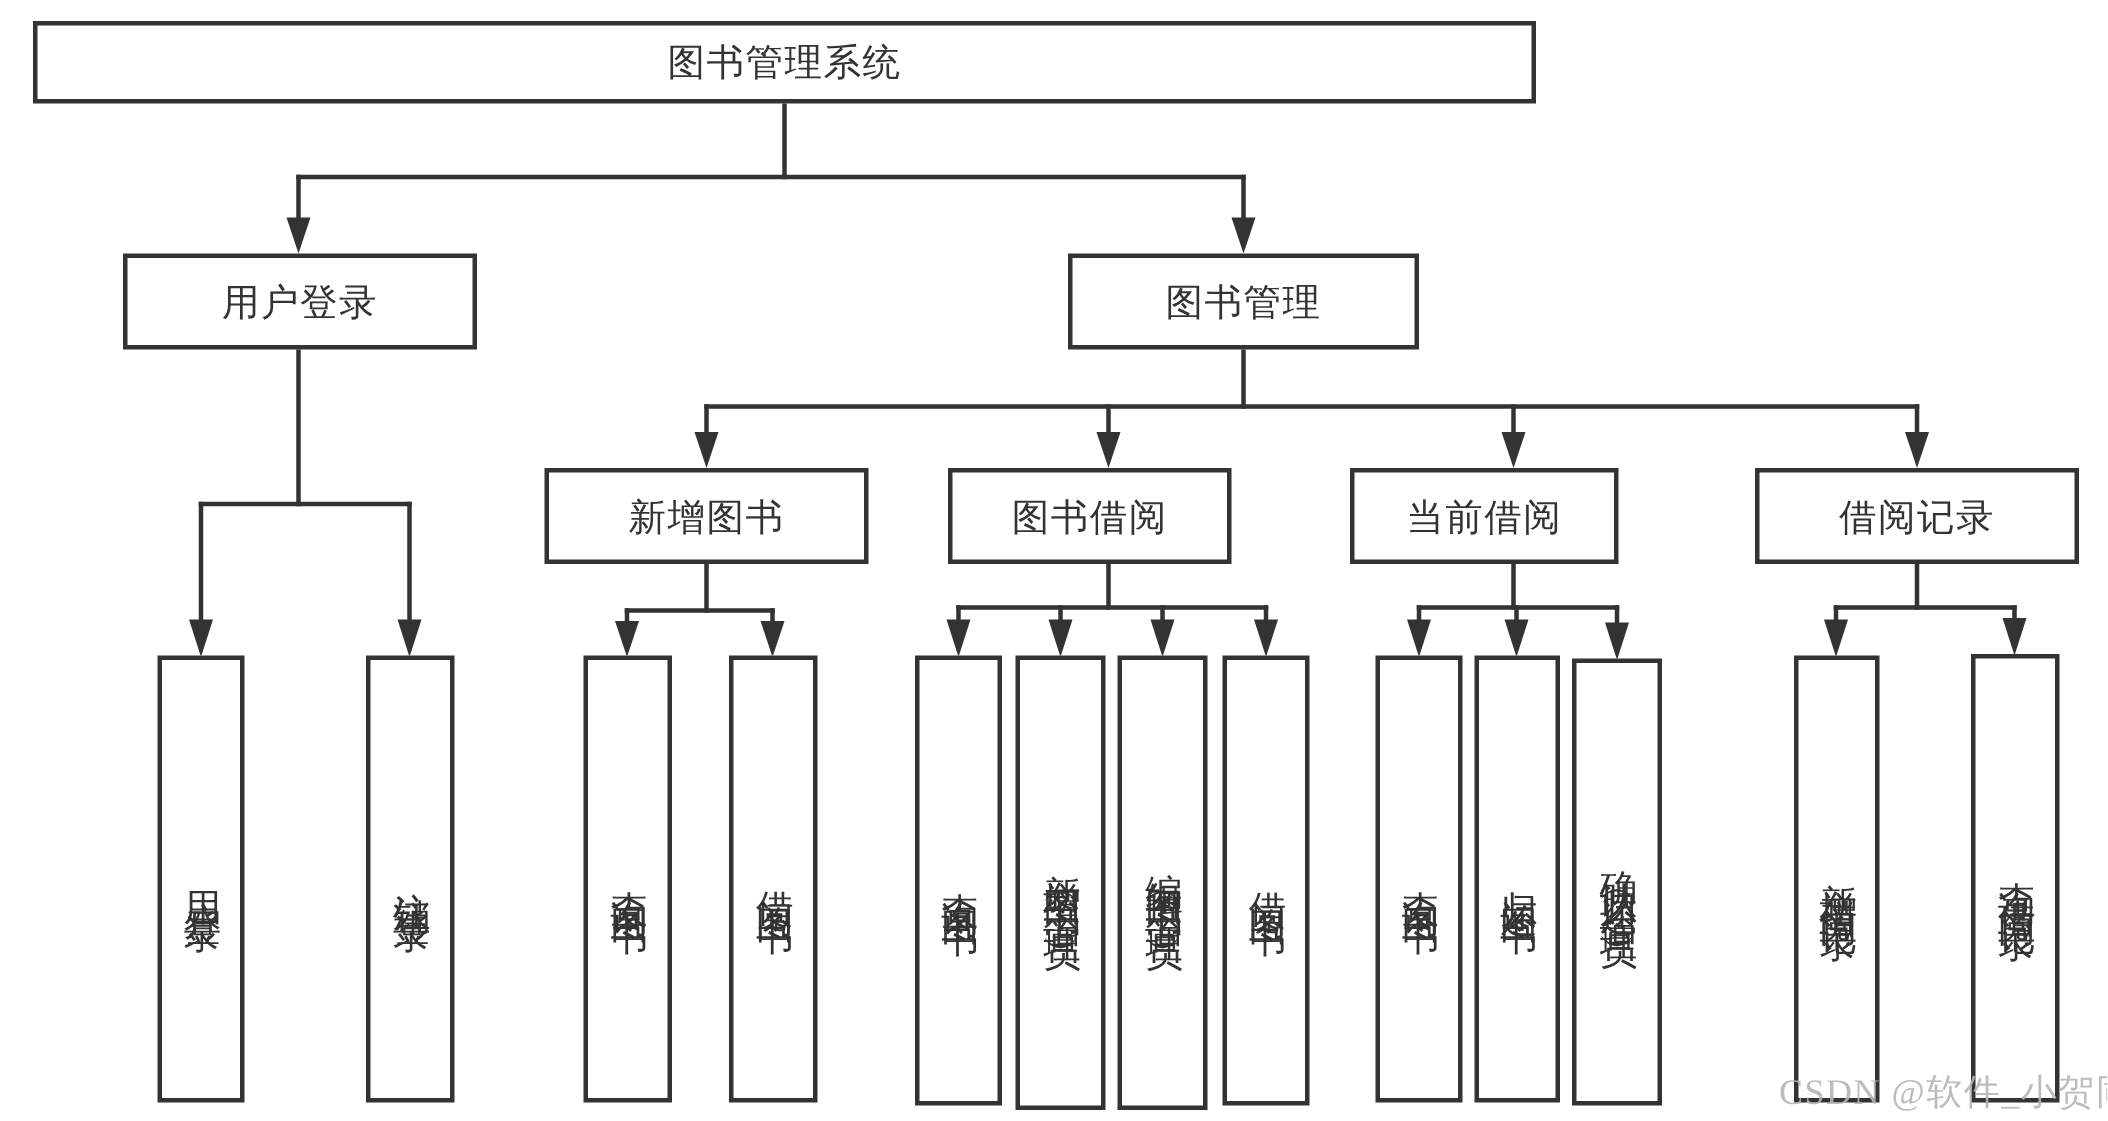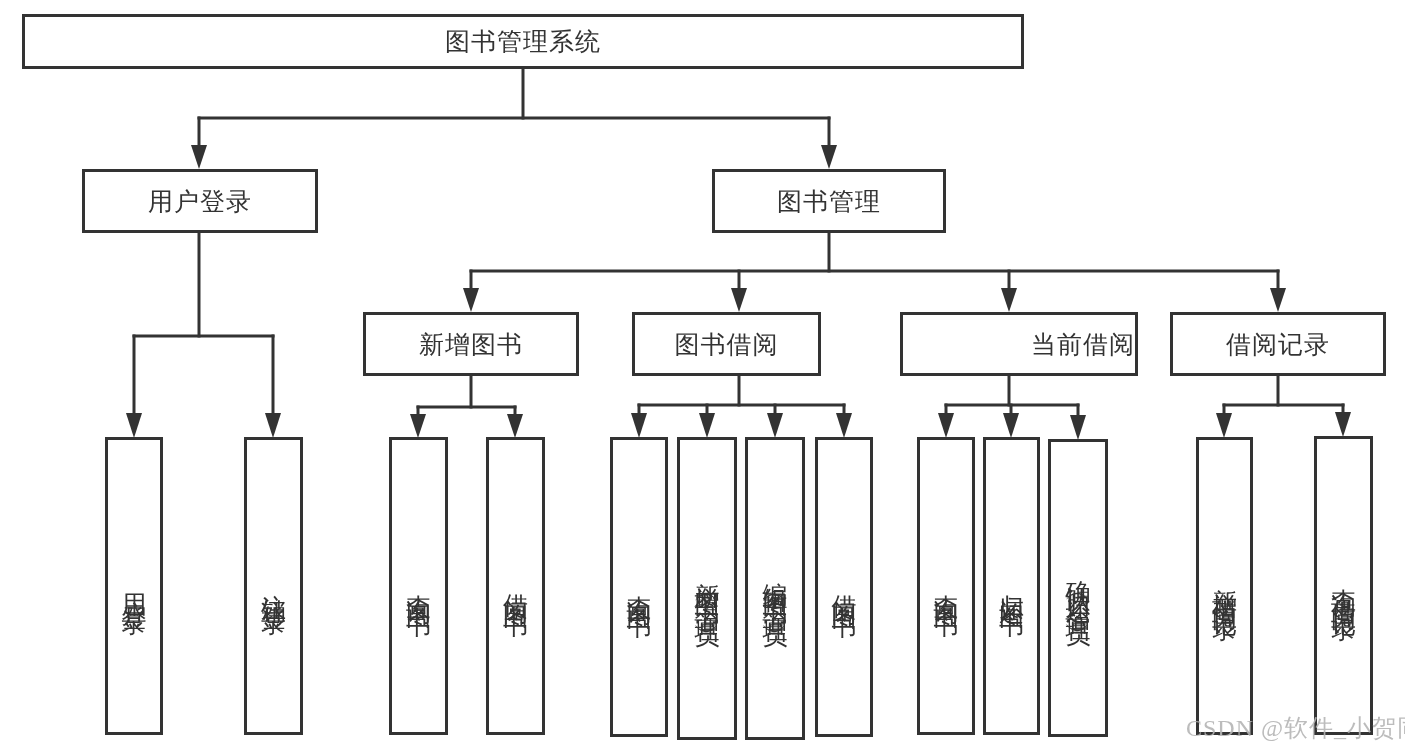--- a/index.html
+++ b/index.html
@@ -19,21 +19,21 @@
     font-size:25px;letter-spacing:1px;color:var(--color-text,#333);
     z-index:2;
   }
   .v{writing-mode:vertical-rl;text-orientation:mixed;letter-spacing:6px;}
   
   .b-root{left:22px;top:14px;width:1002px;height:55px;}
   .b-user-login{left:82px;top:169px;width:236px;height:64px;}
   .b-book-mgmt{left:712px;top:169px;width:234px;height:64px;text-align:center;}
   .b-new-book{left:363px;top:312px;width:216px;height:64px;}
   .b-book-borrow{left:632px;top:312px;width:189px;height:64px;}
-  .b-current-borrow{left:900px;top:312px;width:238px;height:64px;justify-content:flex-end;}
+  .b-current-borrow{left:900px;top:312px;width:179px;height:64px;}
   .b-borrow-records{left:1170px;top:312px;width:216px;height:64px;}
   
   .c-user-login{left:105px;top:437px;width:58px;height:298px;}
   .c-logout{left:244px;top:437px;width:59px;height:298px;}
   .c-query-1{left:389px;top:437px;width:59px;height:298px;}
   .c-borrow-1{left:486px;top:437px;width:59px;height:298px;}
   .c-query-2{left:610px;top:437px;width:58px;height:300px;}
   .c-add-book{left:677px;top:437px;width:60px;height:303px;}
   .c-edit-book{left:745px;top:437px;width:60px;height:303px;}
   .c-borrow-2{left:815px;top:437px;width:58px;height:300px;}

